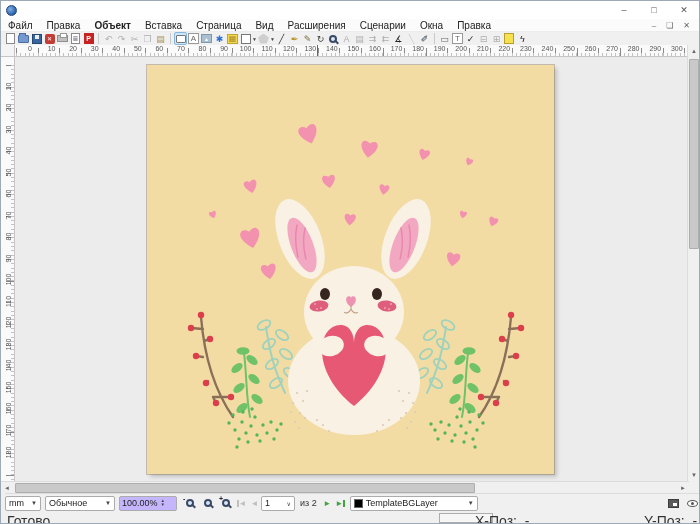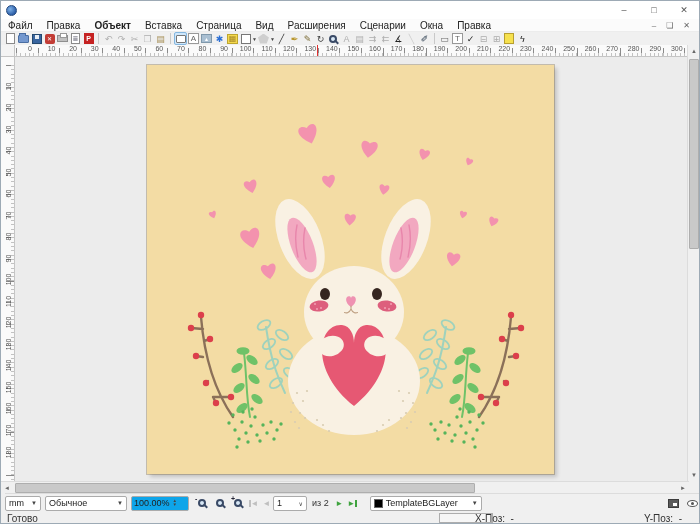--- a/index.html
+++ b/index.html
@@ -84,35 +84,35 @@
   .vscroll{position:absolute;right:0;top:44px;width:12px;height:436px;background:#f0f0f0;border-left:1px solid #dcdcdc;}
   .vscroll .arrow{position:absolute;left:0;width:12px;height:12px;font-size:6px;color:#666;display:flex;align-items:center;justify-content:center;}
   .vscroll .thumb{position:absolute;left:1px;top:14px;width:10px;height:190px;background:#c9c9c9;border:1px solid #aeaeae;border-radius:1px;}
   .hscroll{position:absolute;left:0;top:480px;width:688px;height:12px;background:#f0f0f0;border-top:1px solid #dcdcdc;}
   .hscroll .arrow{position:absolute;top:0;width:12px;height:12px;font-size:6px;color:#666;display:flex;align-items:center;justify-content:center;}
   .hscroll .thumb{position:absolute;top:1px;left:14px;width:460px;height:10px;background:#c9c9c9;border:1px solid #aeaeae;border-radius:1px;}
   
   .bottombar{position:absolute;left:4px;top:492px;width:100%;height:19px;background:#f0f0f0;display:flex;align-items:center;padding:0 0;border-top:1px solid #dcdcdc;}
   .combo{height:15px;background:#fff;border:1px solid #ababab;border-radius:2px;display:flex;align-items:center;font-size:9px;padding:0 3px;margin-right:4px;white-space:nowrap;}
   .combo .arr{margin-left:auto;font-size:6px;color:#444;padding-left:3px;}
-  .spin{height:15px;background:#0ea5e9;border:1px solid #ababab;border-radius:2px;display:flex;align-items:center;font-size:9px;padding:0 2px;margin-right:4px;}
+  .spin{height:15px;background:#c4b5fd;border:1px solid #ababab;border-radius:2px;display:flex;align-items:center;font-size:9px;padding:0 2px;margin-right:4px;}
   .spinbtns{display:flex;flex-direction:column;font-size:4.5px;color:#444;line-height:4.5px;margin-left:3px;}
   .bbtn{width:17px;height:15px;display:flex;align-items:center;justify-content:center;position:relative;margin-right:1px;flex:0 0 auto;}
   .magsign{position:absolute;top:-1px;left:2px;font-size:7px;font-weight:bold;color:#223;}
   .navbtn{width:13px;height:15px;display:flex;align-items:center;justify-content:center;font-size:8px;flex:0 0 auto;}
   .navbtn.dis{color:#bfbfbf;}
   .navbtn.grn{color:#3fa33f;}
   .navbtn .bar{width:2px;height:7px;background:currentColor;}
   .pagecount{font-size:9px;color:#333;margin:0 4px 0 1px;white-space:nowrap;}
   .swatch{width:9px;height:9px;background:#000;border:1px solid #666;margin-right:3px;flex:0 0 auto;}
   .right-group{margin-left:auto;display:flex;align-items:center;}
   .combo.gray{background:#d2d2d2;border-color:#a0a0a0;color:#444;width:152px;margin-right:0;}
   .smallicon{width:16px;height:15px;display:flex;align-items:center;justify-content:center;margin-right:3px;flex:0 0 auto;}
   
-  .statusbar{position:absolute;left:0;top:511px;width:100%;height:13px;background:#f0f0f0;font-size:10px;color:#333;}
+  .statusbar{position:absolute;left:0;top:511px;width:100%;height:13px;background:#f0f0f0;font-size:14px;color:#333;}
   .statusbar .ready{position:absolute;left:6px;top:1px;}
   .progress{position:absolute;left:438px;top:1px;width:54px;height:10px;background:#f6f6f6;border:1px solid #adadad;}
   .pos{position:absolute;top:1px;white-space:nowrap;}
 </style>
 </head>
 <body>
 
 <div class="window">
 
   <div class="titlebar">
@@ -526,21 +526,21 @@
     <div class="arrow" style="left:0">◄</div>
     <div class="thumb"></div>
     <div class="arrow" style="right:0">►</div>
   </div>
 
   <div class="bottombar">
     <div class="combo" style="width:36px">
       <span>mm</span>
         <span class="arr">▼</span>
     </div>
-    <div class="combo" style="width:82px">
+    <div class="combo" style="width:70px">
       <span>Обычное</span>
         <span class="arr">▼</span>
     </div>
     <div class="spin" style="width:58px">
       <span>100.00%</span>
       <span class="spinbtns">
           <span>▲</span>
           <span>▼</span>
         </span>
     </div>
@@ -557,21 +557,21 @@
       </div>
     <div class="navbtn dis"><span class="bar"></span>◄</div>
     <div class="navbtn dis">◄</div>
     <div class="combo" style="width:34px">
       <span>1</span>
         <span class="arr">∨</span>
     </div>
     <span class="pagecount">из 2</span>
     <div class="navbtn grn">►</div>
     <div class="navbtn grn">►<span class="bar"></span></div>
-    <div class="combo" style="width:112px;margin-left:11px">
+    <div class="combo" style="width:128px;margin-left:3px">
       <span class="swatch" style="background: rgb(0, 0, 0);"></span>
       <span>TemplateBGLayer</span>
         <span class="arr">▼</span>
     </div>
     <div class="right-group">
       <div class="smallicon">
           <span class="i-imgtoggle"></span>
         </div>
       <div class="smallicon">
           <span class="i-eye"></span>

